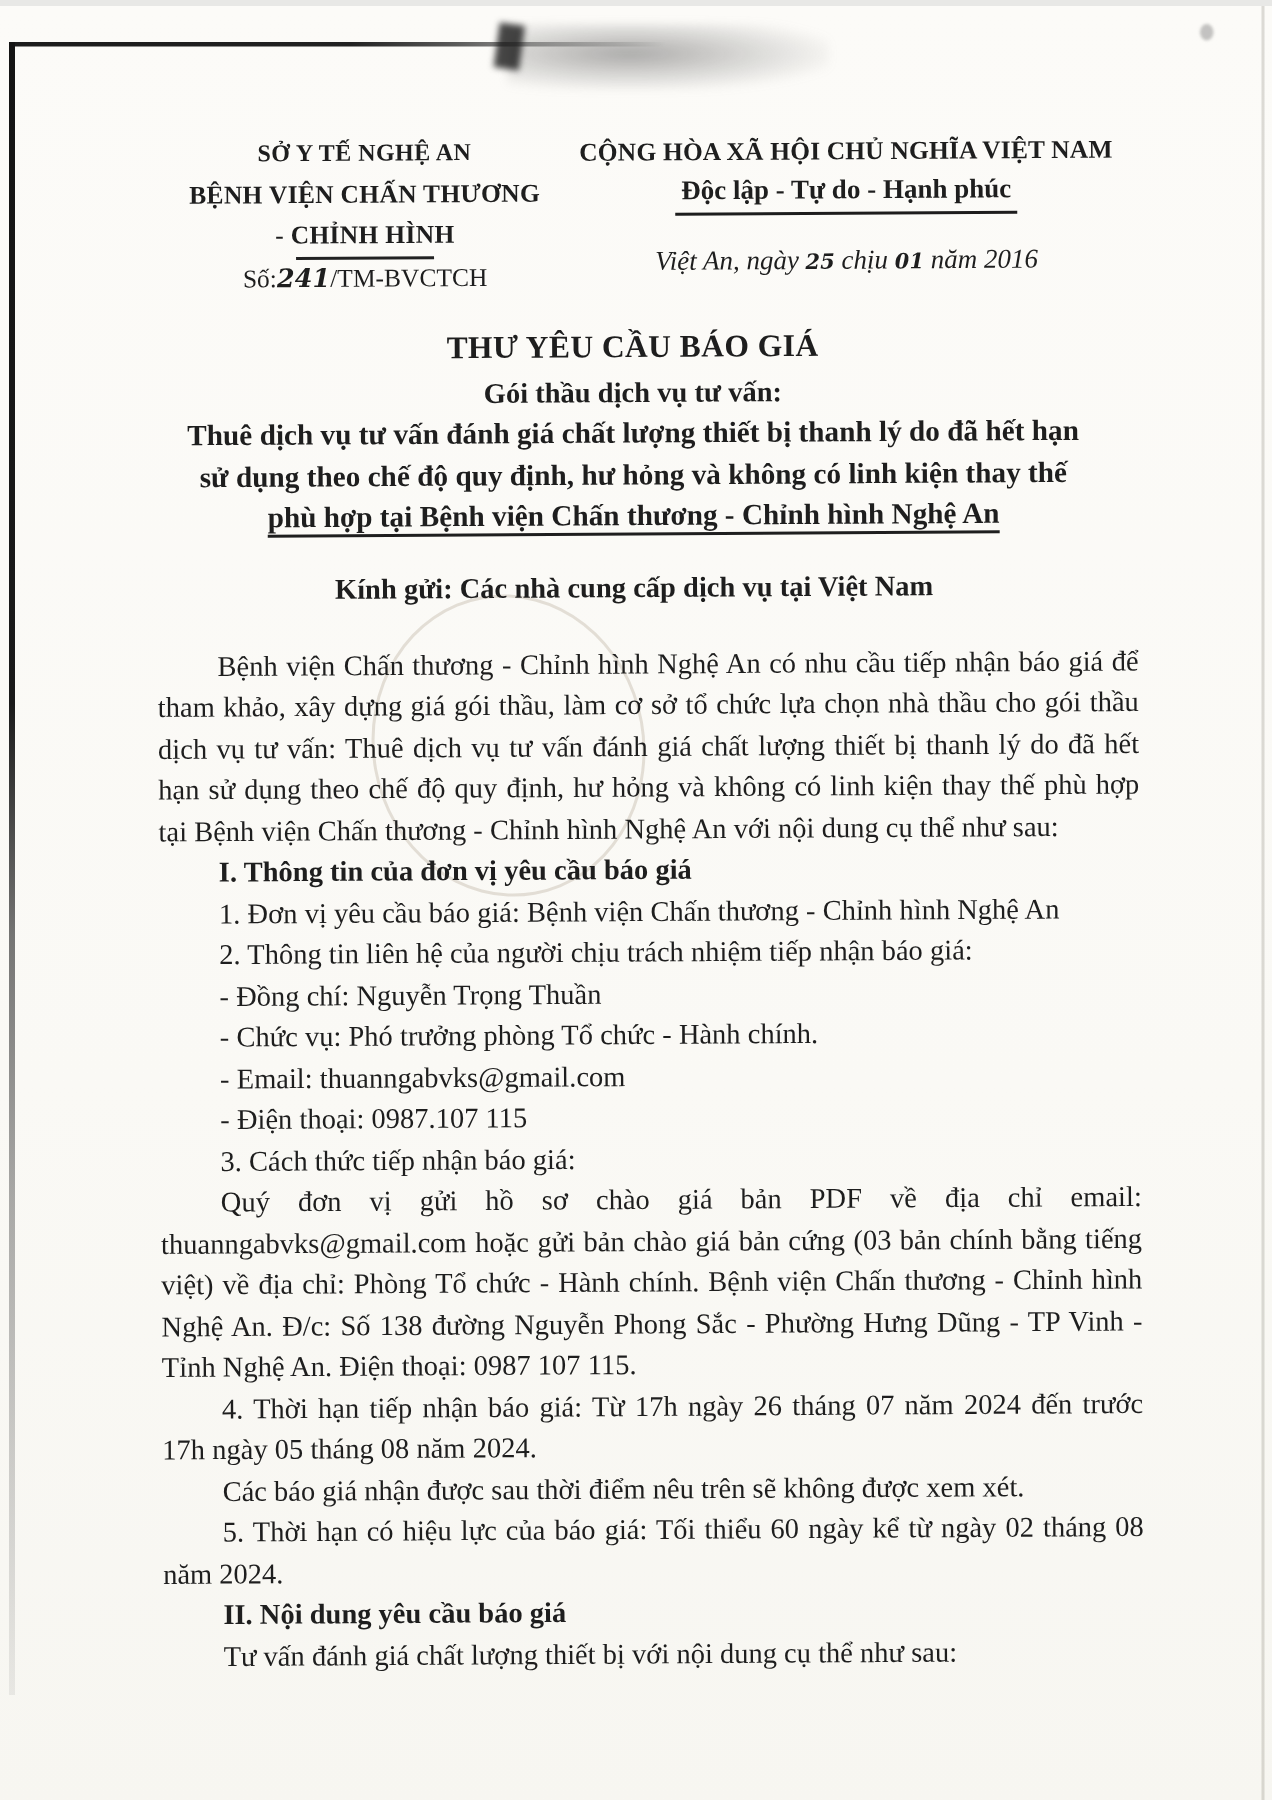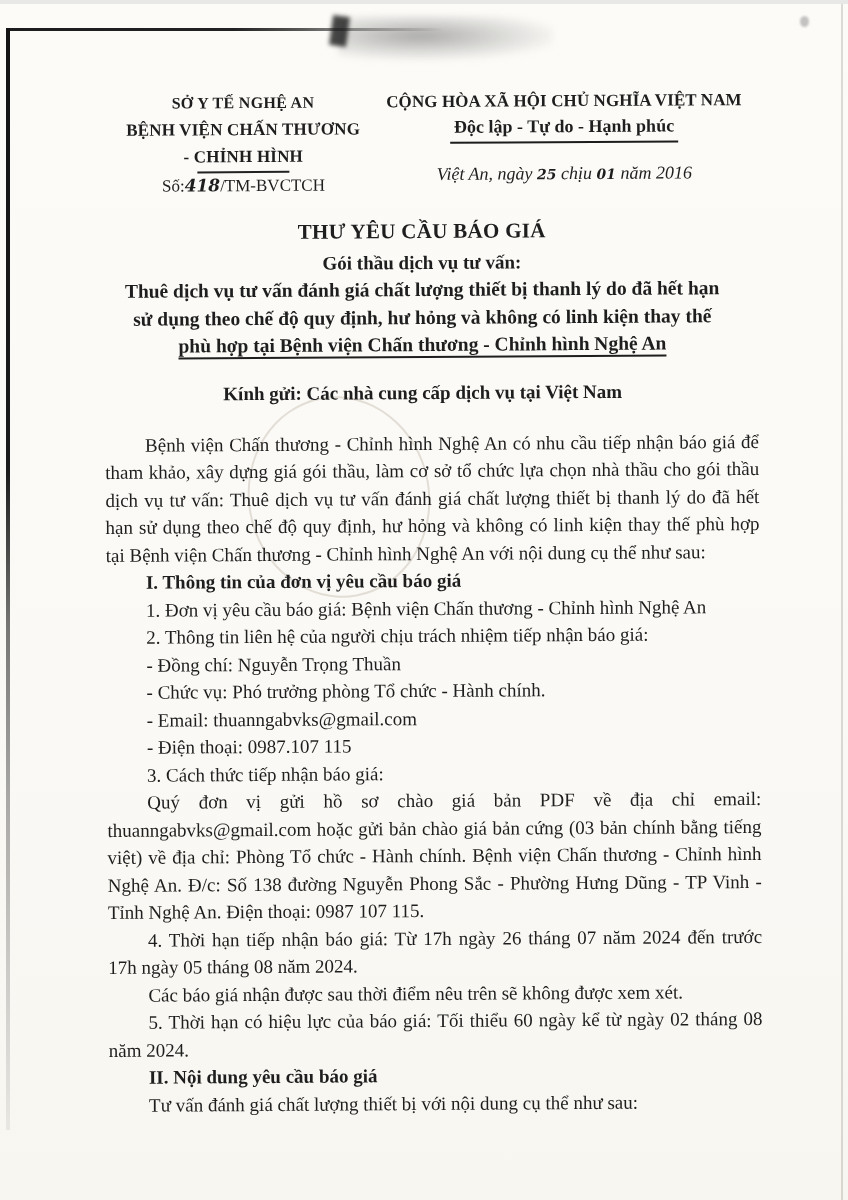--- a/index.html
+++ b/index.html
@@ -76,21 +76,21 @@
   <div class="content">
 
     <div class="header">
 
       <div class="header-left">
         <div class="hl1">SỞ Y TẾ NGHỆ AN</div>
         <div class="hl2">BỆNH VIỆN CHẤN THƯƠNG</div>
         <div class="hl2">- CHỈNH HÌNH</div>
         <div class="org-rule"></div>
         <div class="doc-no">
-          <span>Số:</span><span class="hand">418</span><span>/TM-BVCTCH</span>
+          <span>Số:</span><span class="hand">241</span><span>/TM-BVCTCH</span>
         </div>
       </div>
 
       <div class="header-right">
         <div class="hr1">CỘNG HÒA XÃ HỘI CHỦ NGHĨA VIỆT NAM</div>
         <div>
           <span class="hr2">Độc lập - Tự do - Hạnh phúc</span>
         </div>
         <div class="date-line">
           <span>Việt An, ngày </span><span class="hand">25</span><span> chịu </span><span class="hand">01</span><span> năm 2016</span>

